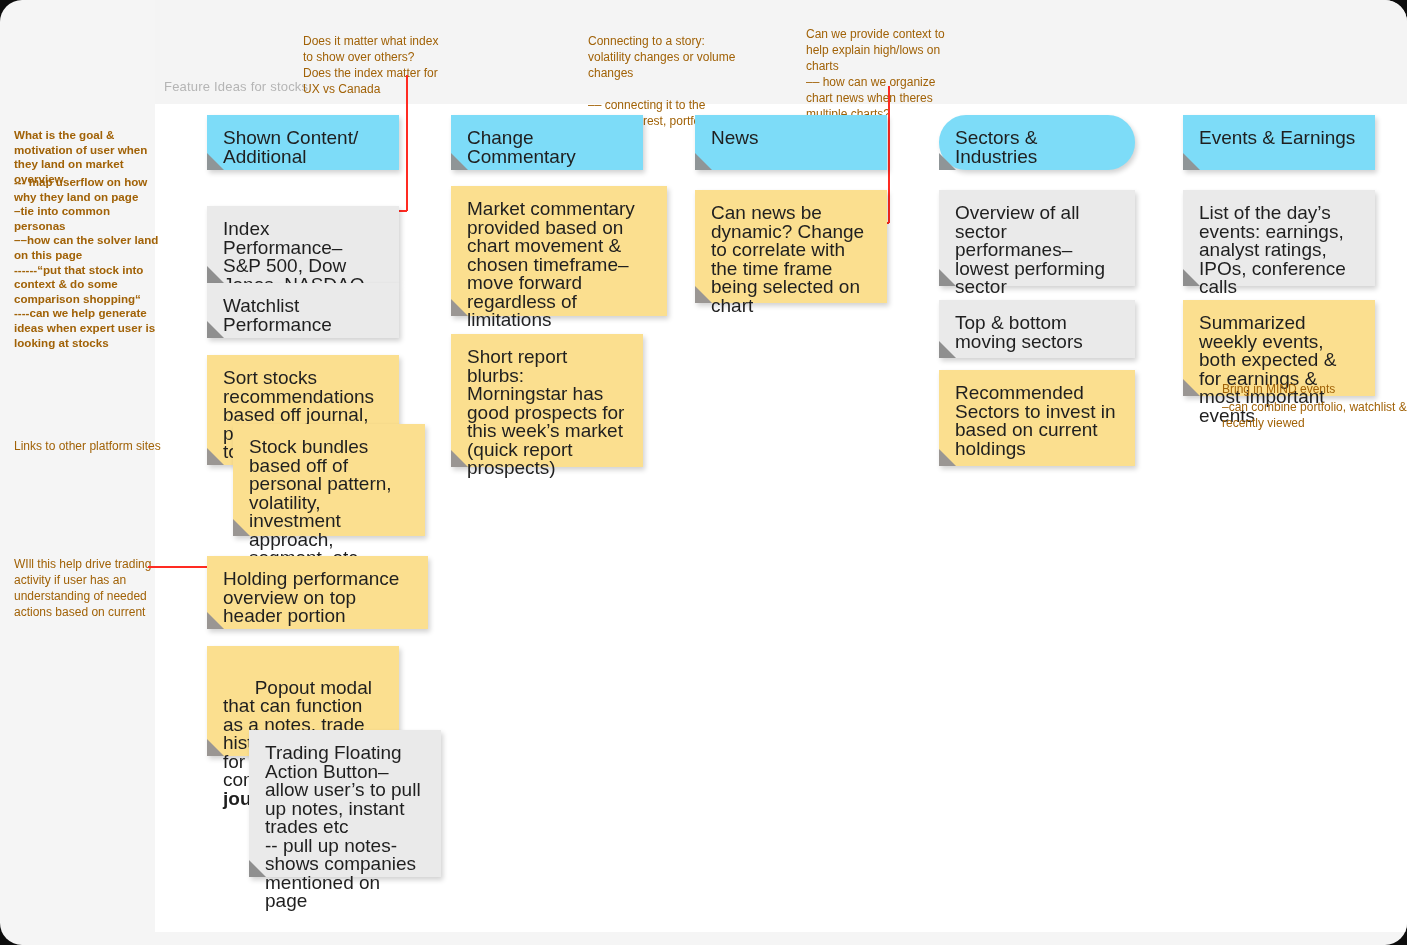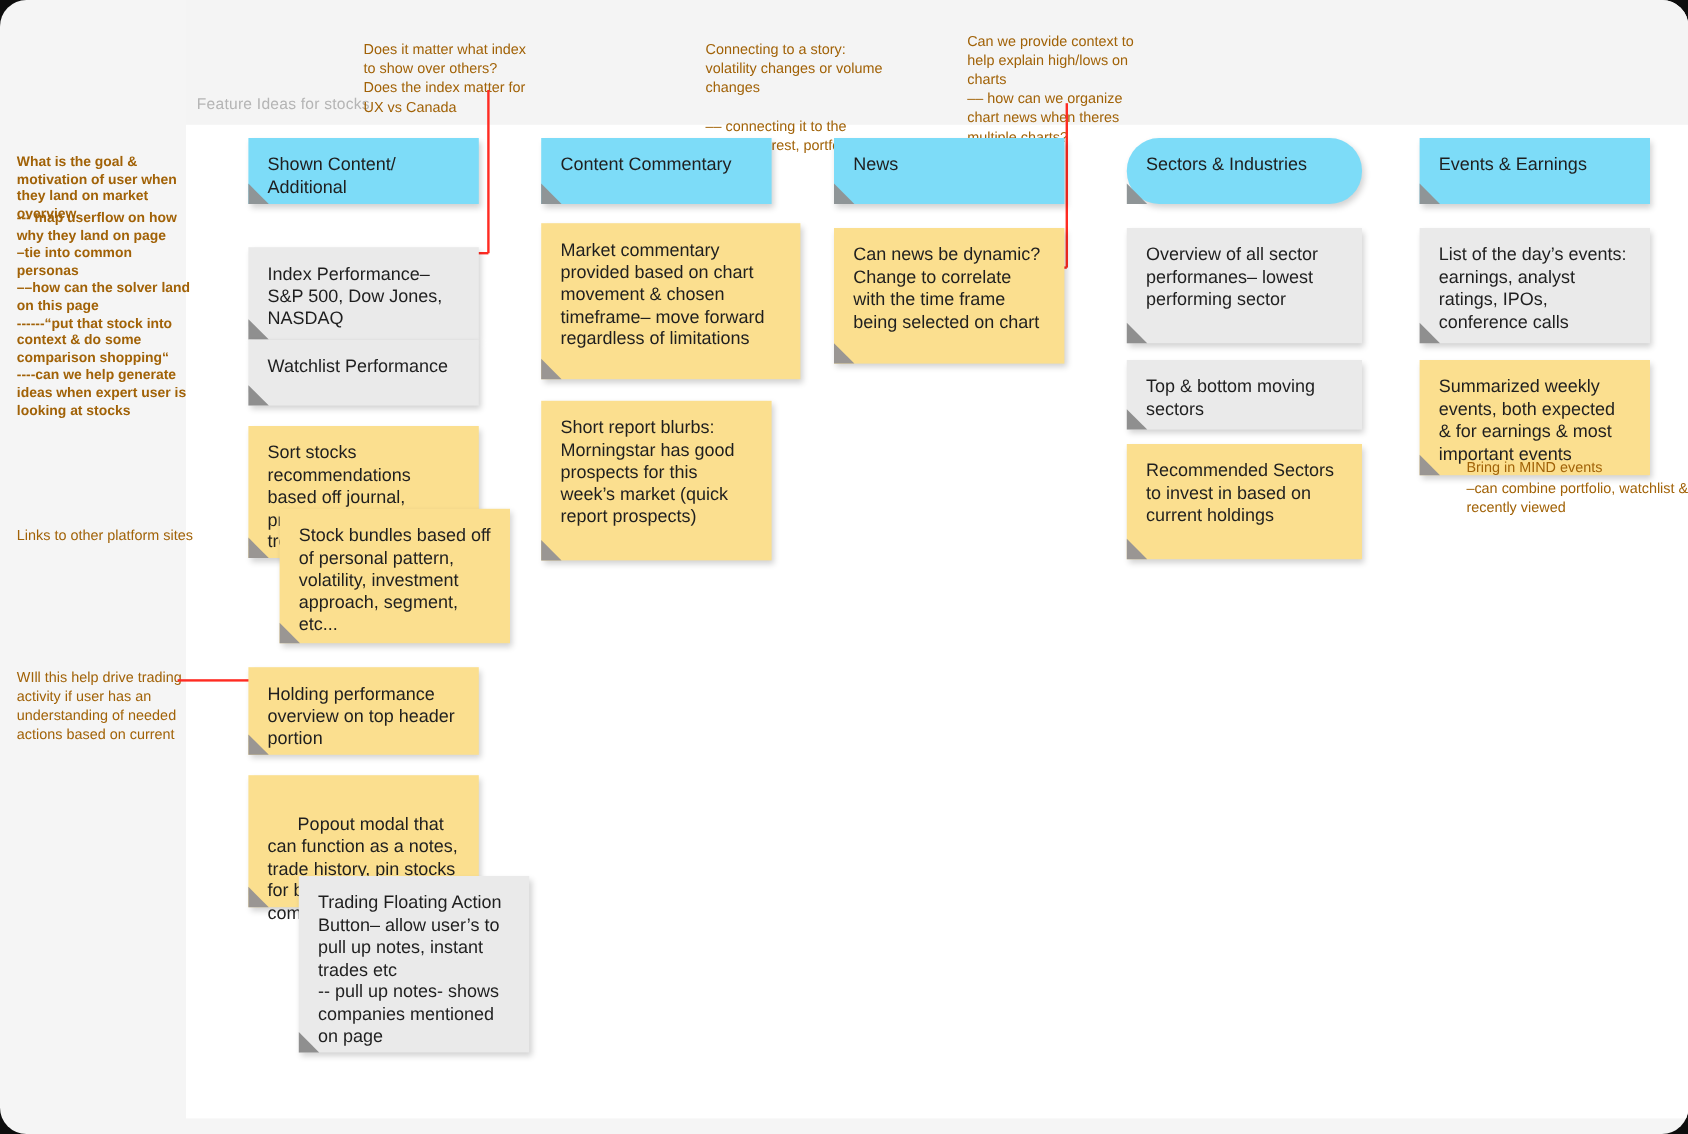--- a/index.html
+++ b/index.html
@@ -32,21 +32,21 @@
     position:absolute;left:164px;top:79px;
     font-size:13px;color:#b5b5b5;letter-spacing:.2px;
     white-space:nowrap;
   }
 
   
   .note{
     position:absolute;
     box-sizing:border-box;
     padding:14px 16px 12px 16px;
-    font-size:15px;
+    font-size:19px;
     line-height:18.5px;
     color:#1f1f1f;
     box-shadow:2px 3px 5px rgba(0,0,0,.18);
     white-space:pre-wrap;
   }
   .note.blue{background:#7ddcf8;}
   .note.yellow{background:#fbdf8f;}
   .note.grey{background:#eaeaea;}
   
   .note::after{
@@ -135,30 +135,30 @@
     <div class="note blue" style="left:207px;top:115px;width:192px;height:55px;">Shown Content/ Additional</div>
 
     <div class="note grey" style="left:207px;top:190px;width:192px;height:77px;margin-top:16px;">Index Performance– S&amp;P 500, Dow Jones, NASDAQ</div>
 
     <div class="note grey" style="left:207px;top:283px;width:192px;height:55px;">Watchlist Performance</div>
 
     <div class="note yellow" style="left:207px;top:355px;width:192px;height:110px;">Sort stocks recommendations based off journal, preferences, esg, topic trending, esg</div>
 
     <div class="note yellow" style="left:233px;top:424px;width:192px;height:112px;">Stock bundles based off of personal pattern, volatility, investment approach, segment, etc...</div>
 
-    <div class="note yellow" style="left:207px;top:556px;width:192px;height:73px;">Holding performance overview on top header portion</div>
+    <div class="note yellow" style="left:207px;top:556px;width:221px;height:73px;">Holding performance overview on top header portion</div>
 
     <div class="note yellow" style="left:207px;top:646px;width:192px;height:110px;">
       <span>Popout modal that can function as a notes, trade history, pin stocks for buy/sell, stock comparison––– </span><b>journal</b>
     </div>
 
     <div class="note grey" style="left:249px;top:730px;width:192px;height:147px;">Trading Floating Action Button– allow user’s to pull up notes, instant trades etc
 -- pull up notes- shows companies mentioned on page</div>
 
-    <div class="note blue" style="left:451px;top:115px;width:192px;height:55px;">Content Commentary</div>
+    <div class="note blue" style="left:451px;top:115px;width:192px;height:55px;">Change Commentary</div>
 
     <div class="note yellow" style="left:451px;top:186px;width:216px;height:130px;">Market commentary provided based on chart movement &amp; chosen timeframe– move forward regardless of limitations</div>
 
     <div class="note yellow" style="left:451px;top:334px;width:192px;height:133px;">Short report blurbs: Morningstar has good prospects for this week’s market (quick report prospects)</div>
 
     <div class="note blue" style="left:695px;top:115px;width:192px;height:55px;">News</div>
 
     <div class="note yellow" style="left:695px;top:190px;width:192px;height:113px;">Can news be dynamic? Change to correlate with the time frame being selected on chart</div>
 
 

